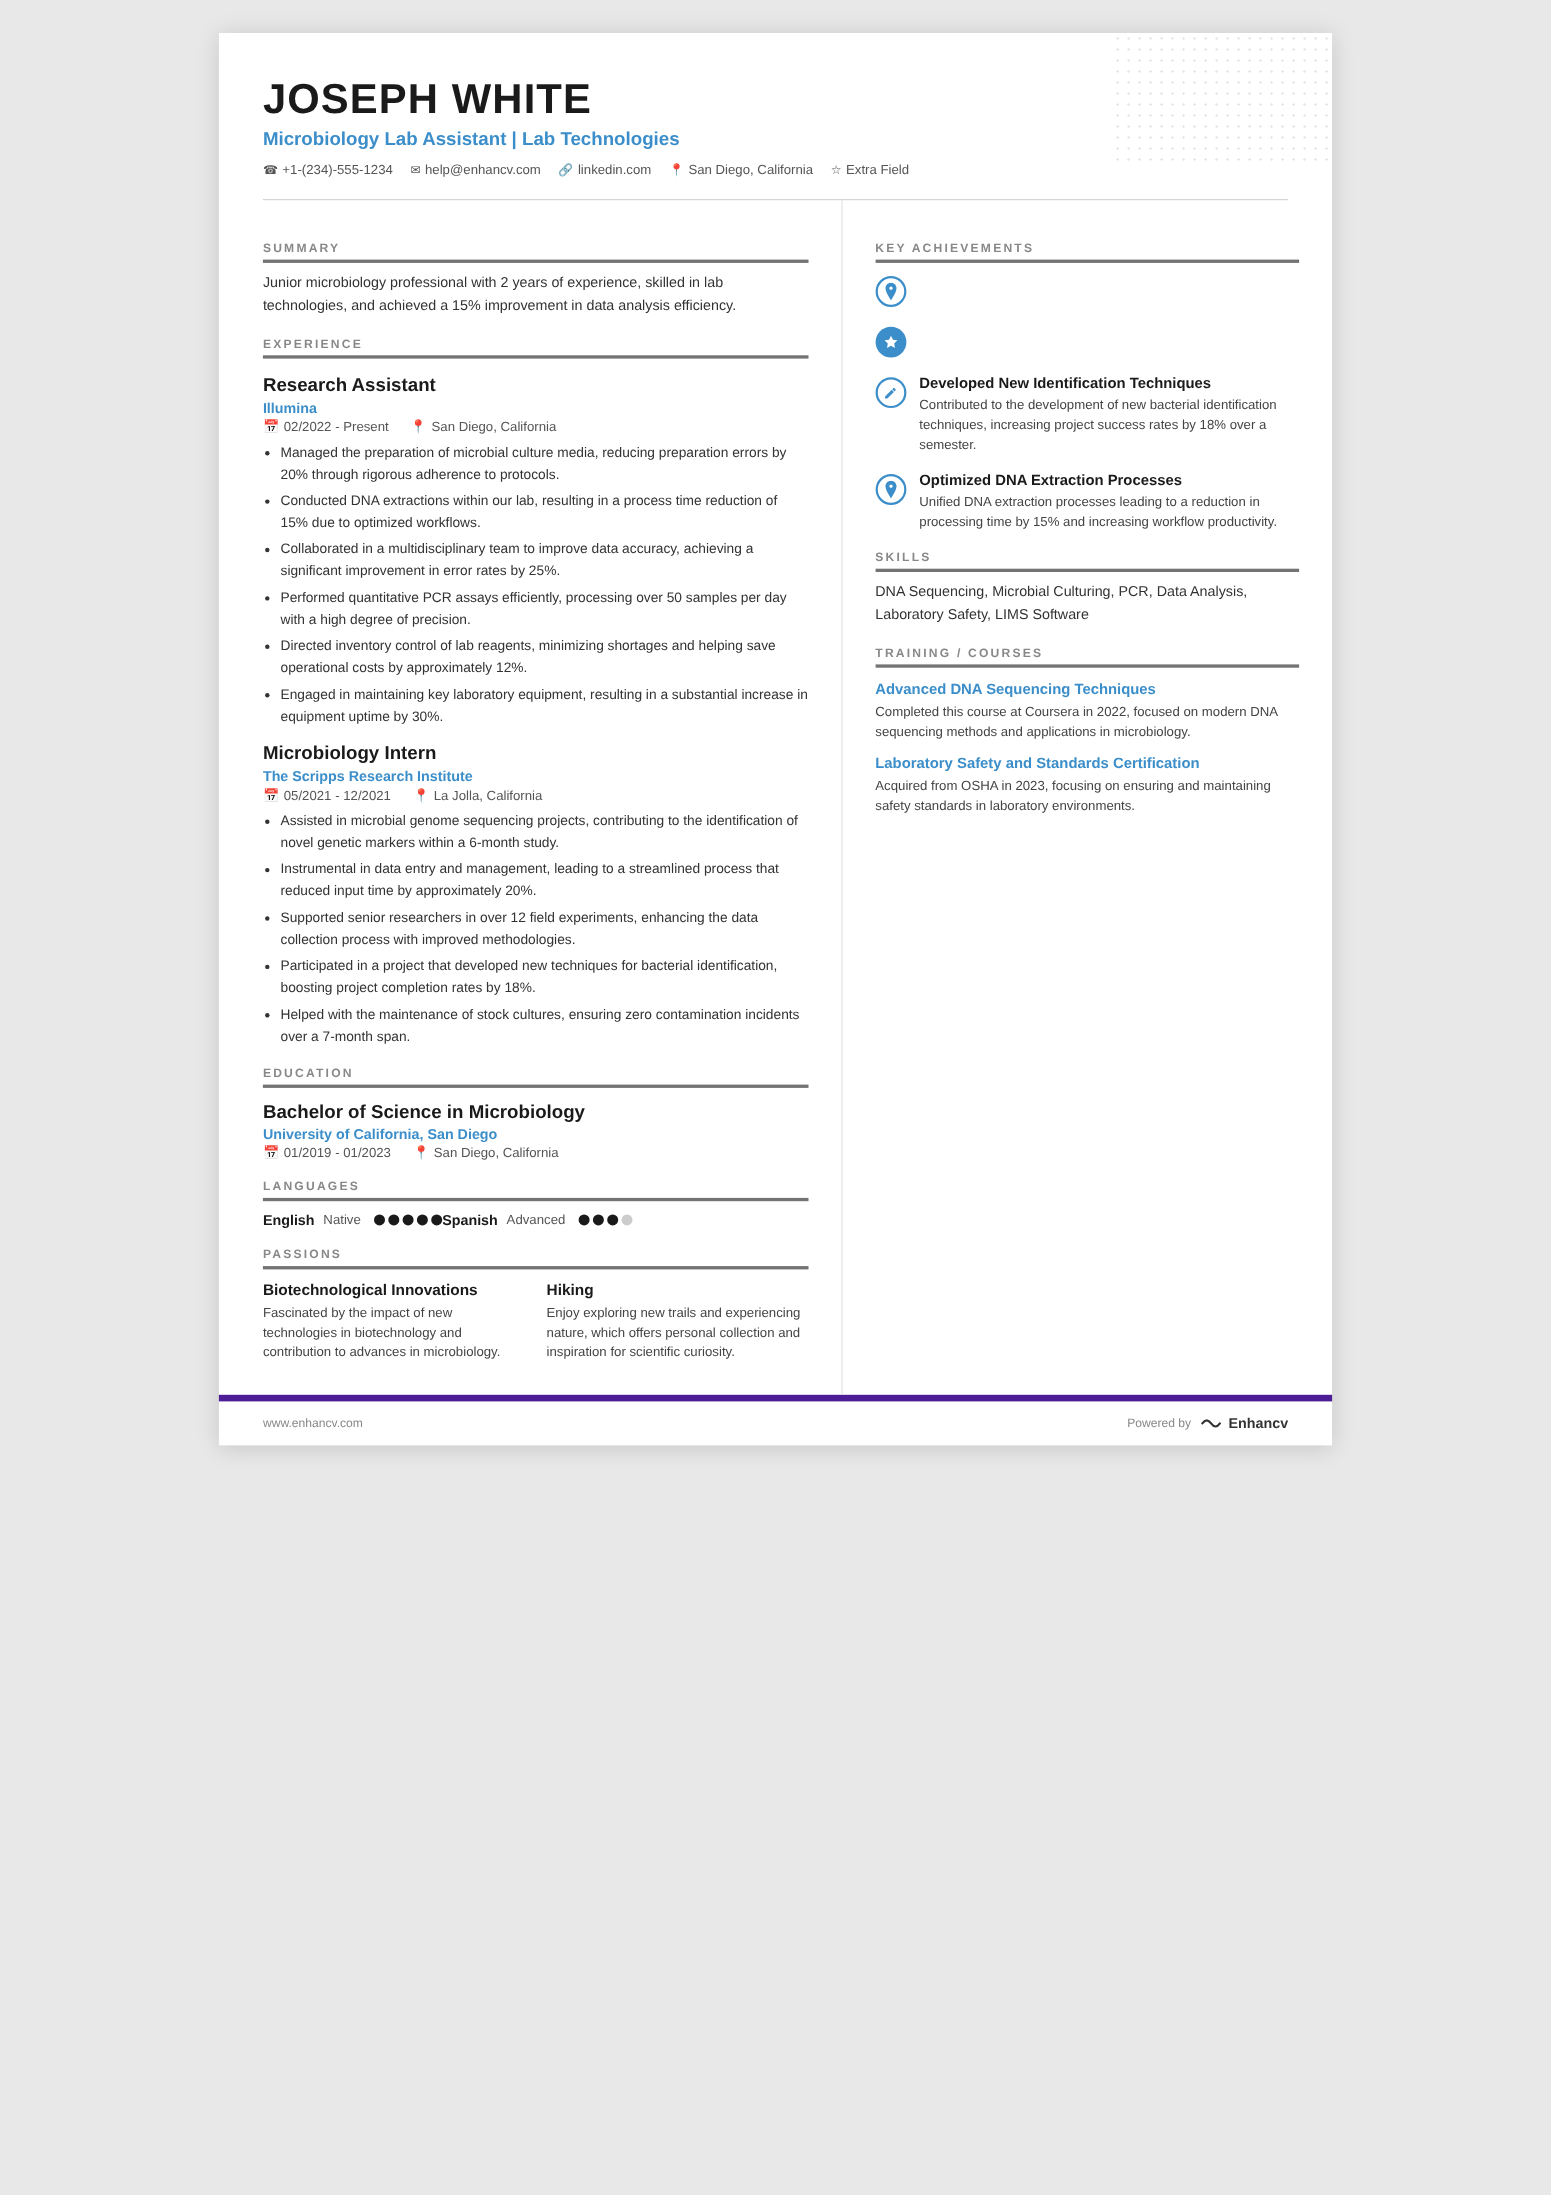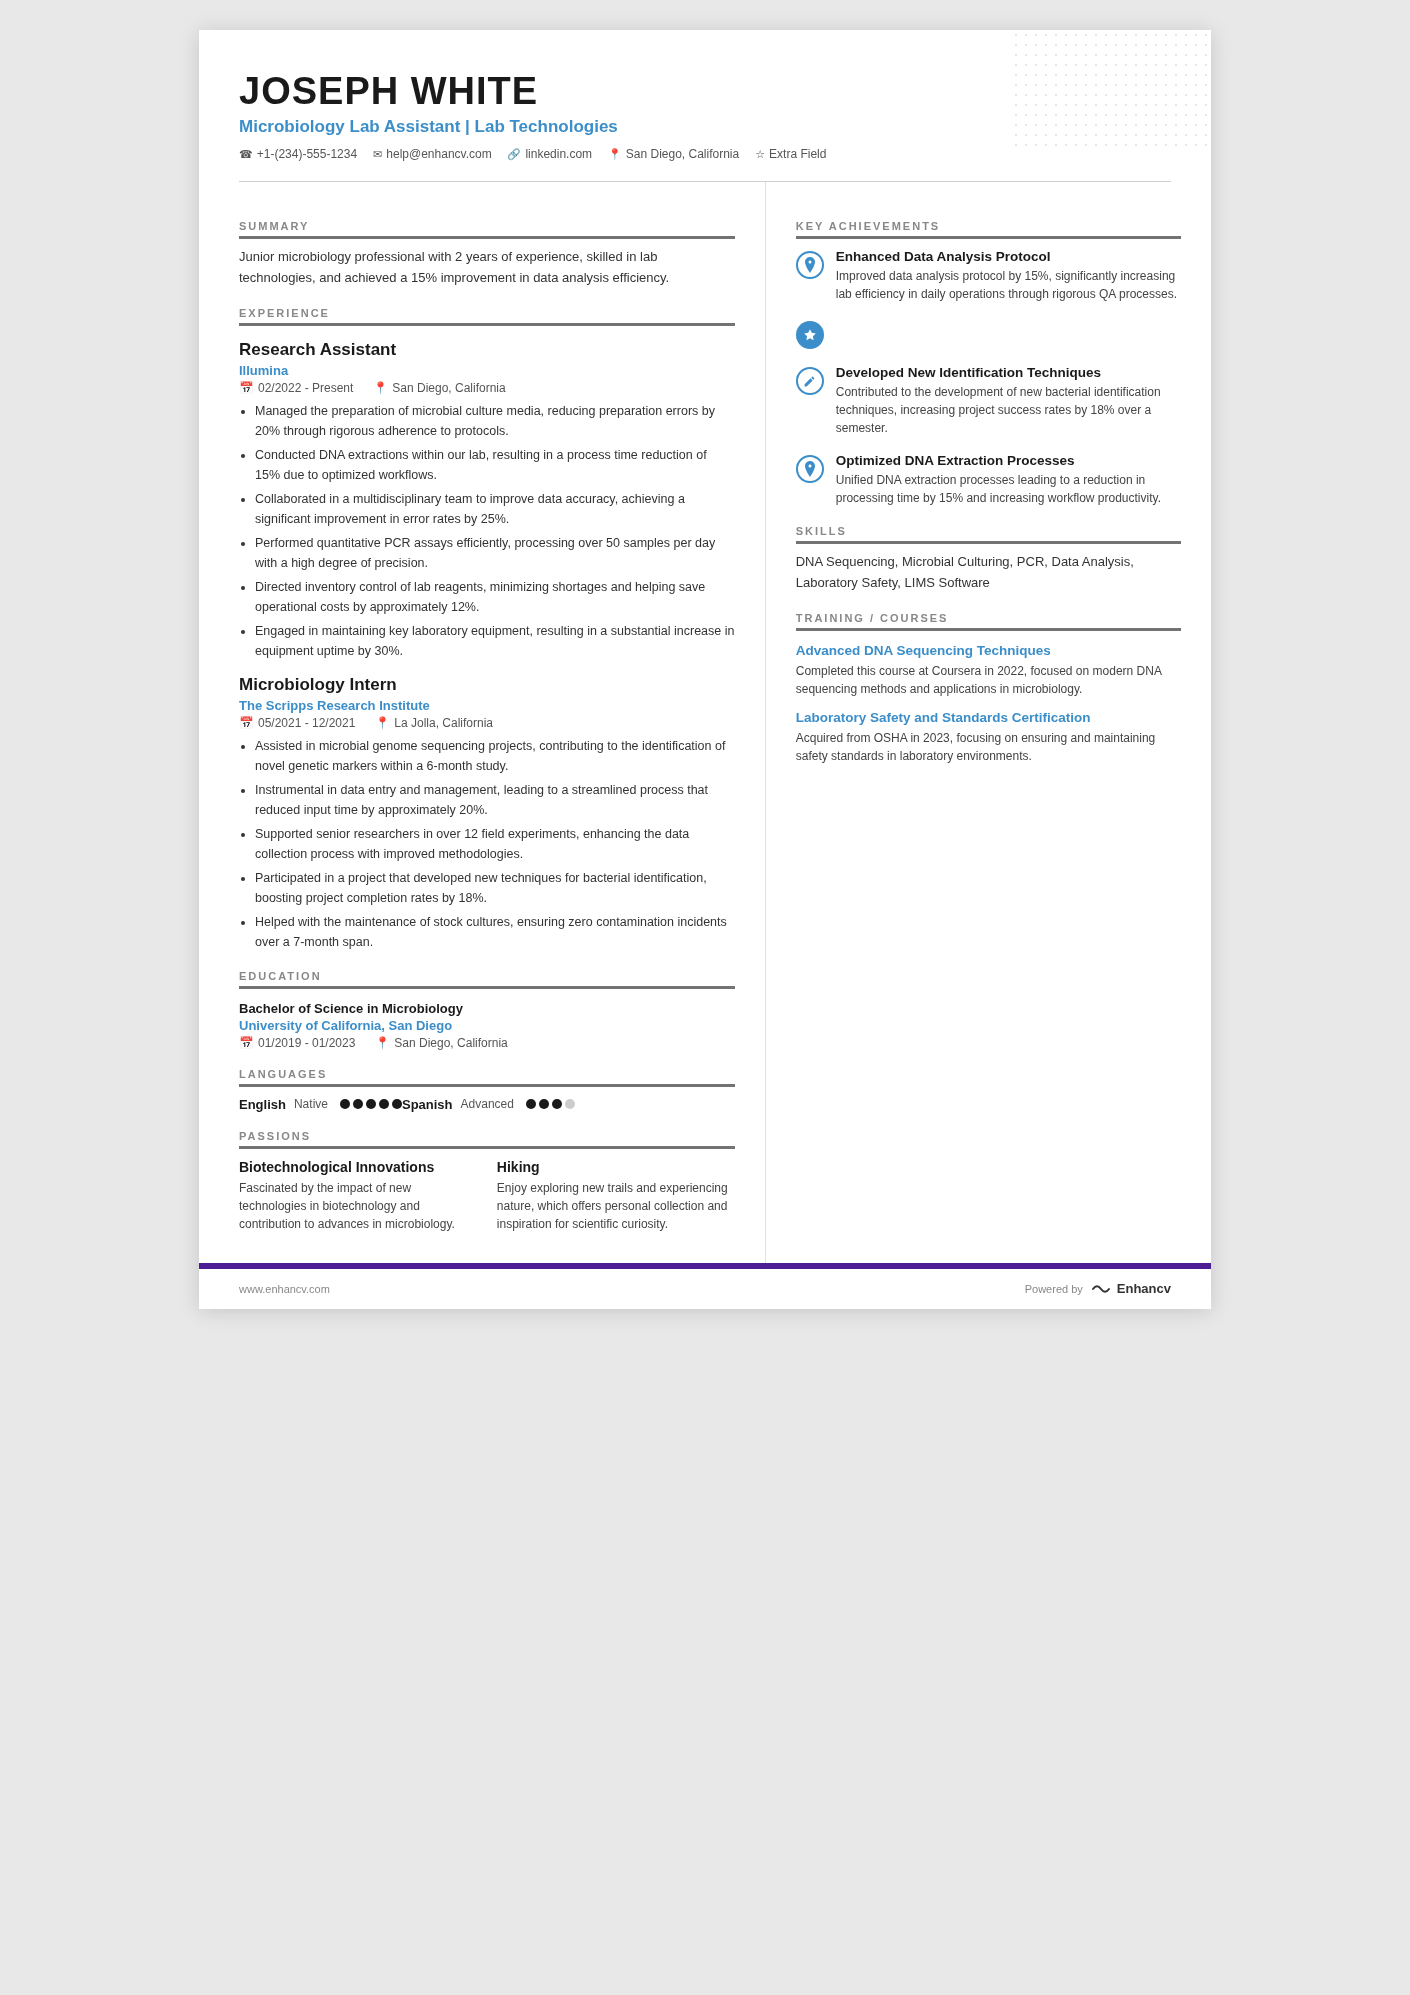--- a/index.html
+++ b/index.html
@@ -134,21 +134,21 @@
       padding-left: 16px;
       font-size: 12.5px;
       color: #333;
       font-family: Arial, sans-serif;
       line-height: 1.6;
     }
     .bullet-list li {
       margin-bottom: 4px;
     }
     .edu-degree {
-      font-size: 13px;
+      font-size: 17px;
       font-weight: 700;
       color: #1a1a1a;
       font-family: Arial, sans-serif;
       margin-top: 12px;
     }
     .edu-school {
       color: #3b8ec9;
       font-size: 13px;
       font-weight: 600;
       font-family: Arial, sans-serif;
@@ -442,24 +442,20 @@
 
     <div class="right-col">
 
       <div class="section-label">KEY ACHIEVEMENTS</div>
 
       <div class="achievement-item">
         <div class="ach-icon blue-outline">
           <svg width="12" height="16" viewBox="0 0 12 16" fill="none" xmlns="http://www.w3.org/2000/svg">
             <path d="M6 0C3.24 0 1 2.24 1 5c0 3.75 5 11 5 11s5-7.25 5-11c0-2.76-2.24-5-5-5zm0 6.5c-.83 0-1.5-.67-1.5-1.5S5.17 3.5 6 3.5 7.5 4.17 7.5 5 6.83 6.5 6 6.5z" fill="#3b8ec9"></path>
           </svg>
-        </div>
-        <div>
-          <div class="ach-title">Enhanced Data Analysis Protocol</div>
-          <div class="ach-desc">Improved data analysis protocol by 15%, significantly increasing lab efficiency in daily operations through rigorous QA processes.</div>
         </div>
       </div>
 
       <div class="achievement-item">
         <div class="ach-icon blue-filled">
           <svg width="14" height="14" viewBox="0 0 24 24" fill="white" xmlns="http://www.w3.org/2000/svg">
             <path d="M12 2l3.09 6.26L22 9.27l-5 4.87 1.18 6.88L12 17.77l-6.18 3.25L7 14.14 2 9.27l6.91-1.01L12 2z"></path>
           </svg>
         </div>
       </div>

